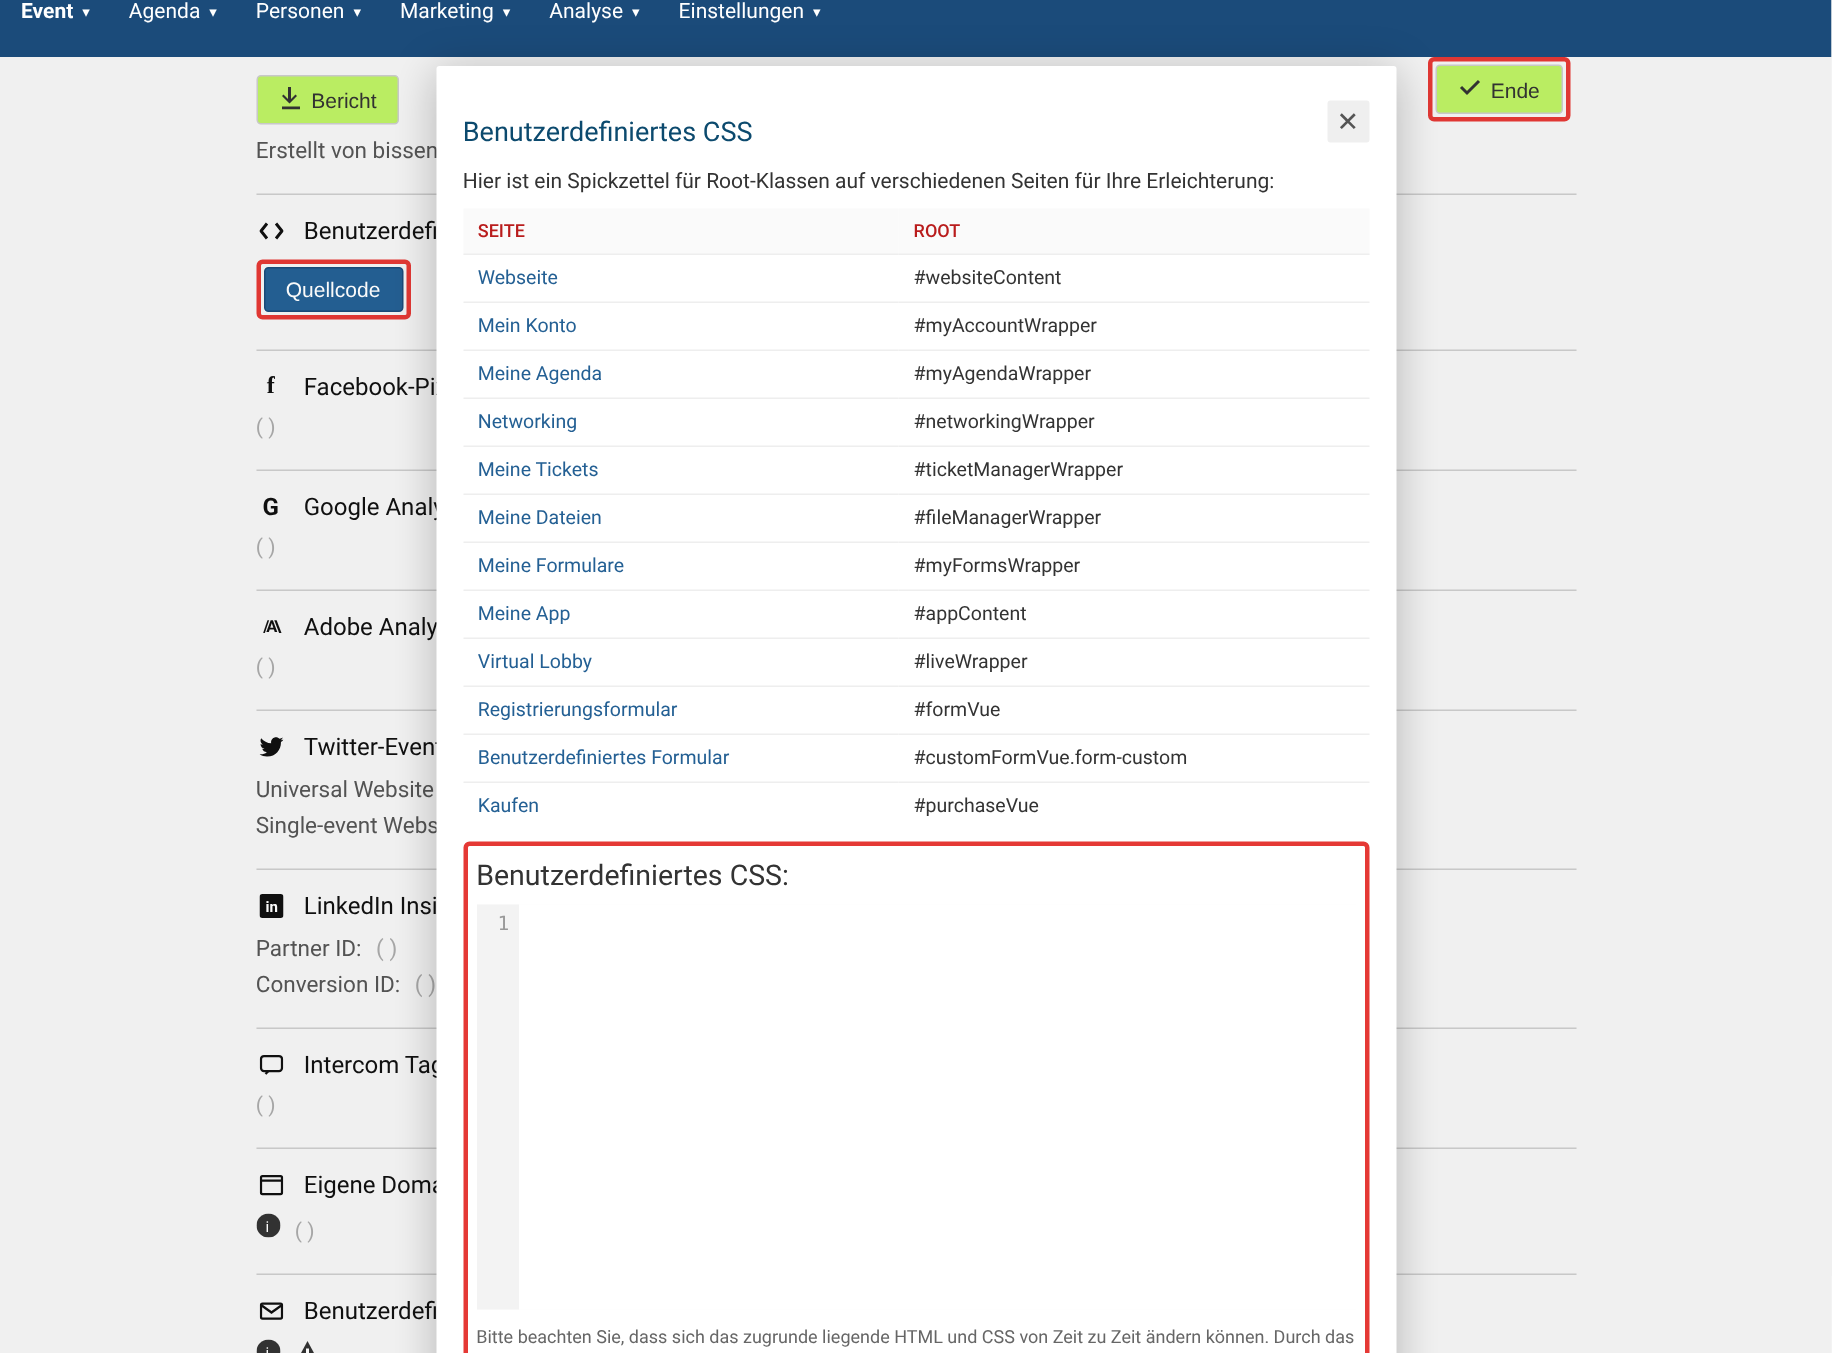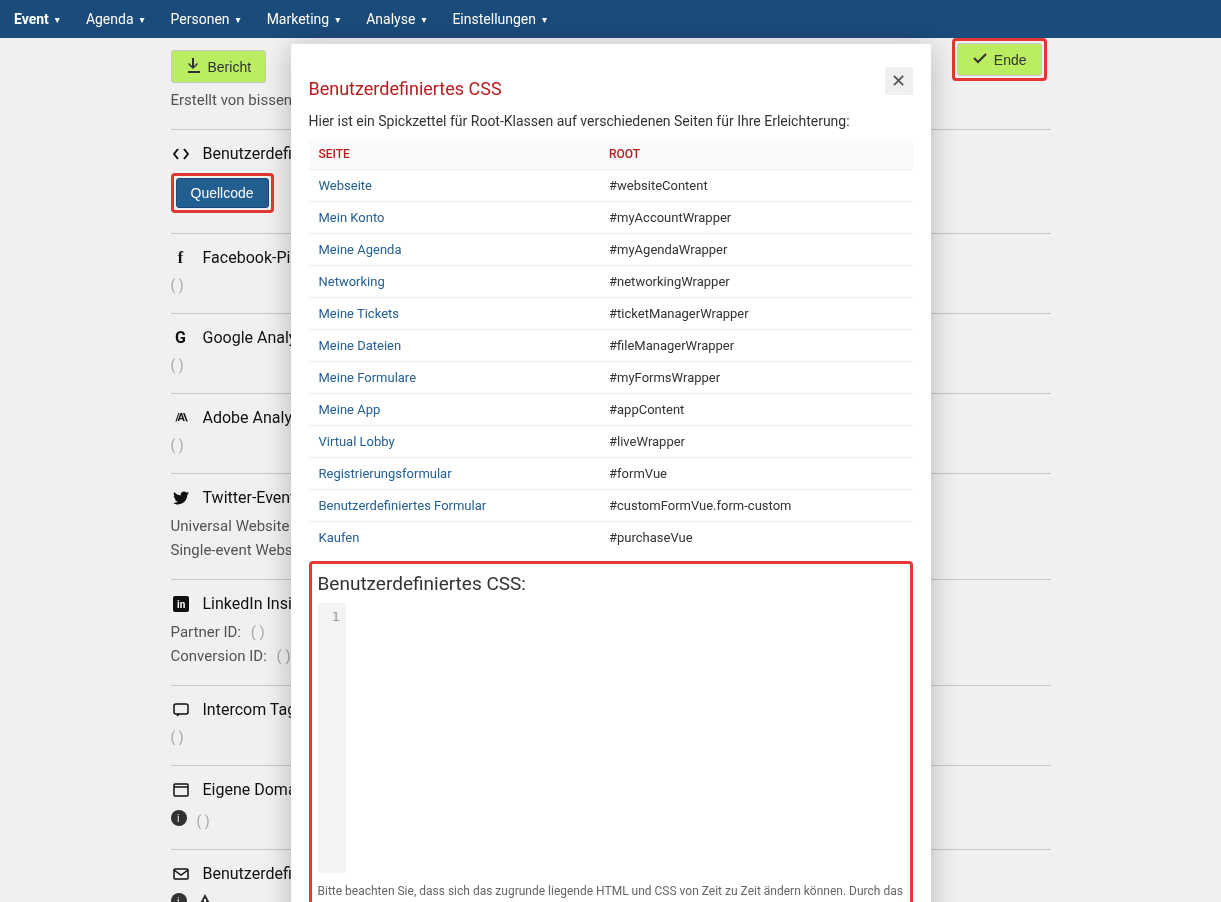--- a/index.html
+++ b/index.html
@@ -1,36 +1,36 @@
 <!DOCTYPE html>
 <html><head>
 <meta charset="utf-8">
 <style>
   * { box-sizing: border-box; margin: 0; padding: 0; }
   body { font-family: -apple-system, BlinkMacSystemFont, "Segoe UI", Roboto, "Helvetica Neue", Arial, sans-serif; font-size: 14px; color: #333; background: #f5f5f5; }
-  .nav { background: #1b4b7a; color: #fff; height: 38px; display: flex; align-items: flex-end; padding: 11px 14px; gap: 26px; }
+  .nav { background: #1b4b7a; color: #fff; height: 38px; display: flex; align-items: flex-start; padding: 0 14px; gap: 26px; }
   .nav-item { display: inline-flex; align-items: center; gap: 6px; cursor: pointer; font-size: 14px; }
   .nav-item .caret { font-size: 10px; }
   .container { max-width: 880px; margin: 0 auto; padding: 12px 0; position: relative; }
   .toolbar { display: flex; justify-content: space-between; align-items: center; margin-bottom: 8px; }
   .btn { display:inline-flex; align-items:center; gap:6px; padding:6px 14px; border:1px solid #ccc; background:#bef264; border-radius:3px; cursor:pointer; font-size:14px; color:#333; }
   .btn-primary { background:#246094; color:#fff; border-color:#1b4b7a;justify-content:center; }
   .highlight { border:3px solid #e53935; border-radius:4px; padding:2px; display:inline-block; }
   .created { color:#555; font-size:15px; margin-bottom:20px; }
   .section { margin-top:20px; border-top:1px solid #ccc; padding-top:14px; }
   .section-header { display:flex; align-items:center; gap:12px; font-size:16px; color:#111; margin-bottom:10px; }
   .bracket { color:#aaa; margin-top:4px; }
   .row-label { color:#555; font-size:15px; margin-top:6px; }
   .row-label .bracket { margin-left:6px; }
   .icon-box { width:20px; display:flex; justify-content:center; }
   
   .modal-overlay { position:fixed; inset:38px 0 0 0; background:rgba(0,0,0,0.02); display:flex; align-items:flex-start; justify-content:center; padding-top:6px; pointer-events:none; z-index:10; }
   .modal { width:640px; background:#fff; box-shadow:0 4px 30px rgba(0,0,0,0.25); border-radius:2px; pointer-events:auto; }
   .modal-head { display:flex; justify-content:space-between; align-items:center; padding:18px 18px 0 18px; }
-  .modal-title { font-size:18px; color:#b91c1c;margin-top:16px; }
+  .modal-title { font-size:18px; color:#0c4a6e;margin-top:16px; }
   .close { background:#efefef; width:28px; height:28px; display:flex; align-items:center; justify-content:center; cursor:pointer; color:#555; font-size:18px; border-radius:2px; }
   .modal-hint { padding:14px 18px 10px 18px; color:#333; font-size:14px; }
   .table { width:calc(100% - 36px); margin:0 18px; border-collapse:collapse; font-size:13px; }
   .table th { text-align:left; padding:8px 10px; background:#fafafa; color:#b91c1c; font-weight:500; font-size:12px; }
   .table td { padding:8px 10px; border-top:1px solid #eee; }
   .table td a { color:#246094; text-decoration:none; }
   .editor-wrap { border:3px solid #e53935; border-radius:4px; margin:8px 18px 0 18px; padding:8px 6px 10px 6px; }
   .editor-label { font-size:19px; margin-bottom:8px; }
   .editor { background:#fafafa; display:flex; height:270px; }
   .gutter { width:28px; background:#f3f3f3; text-align:right; padding:6px 6px 0 0; color:#999; font-family: Menlo, Consolas, monospace; font-size:13px; }

